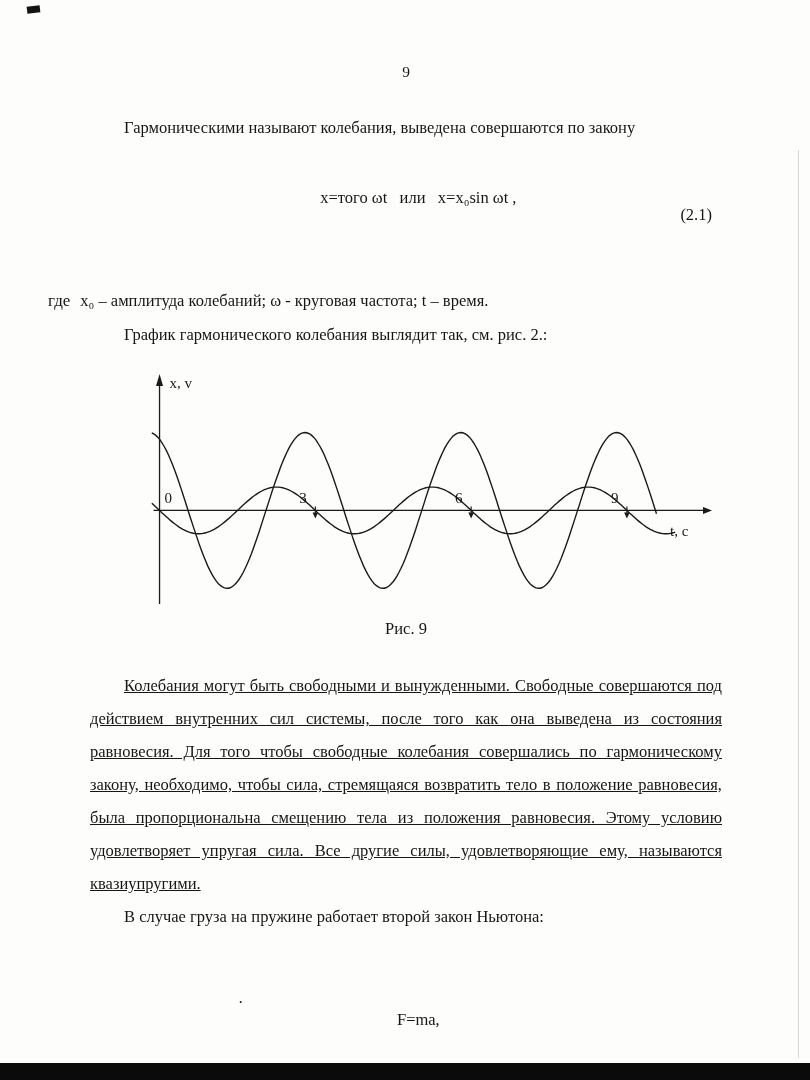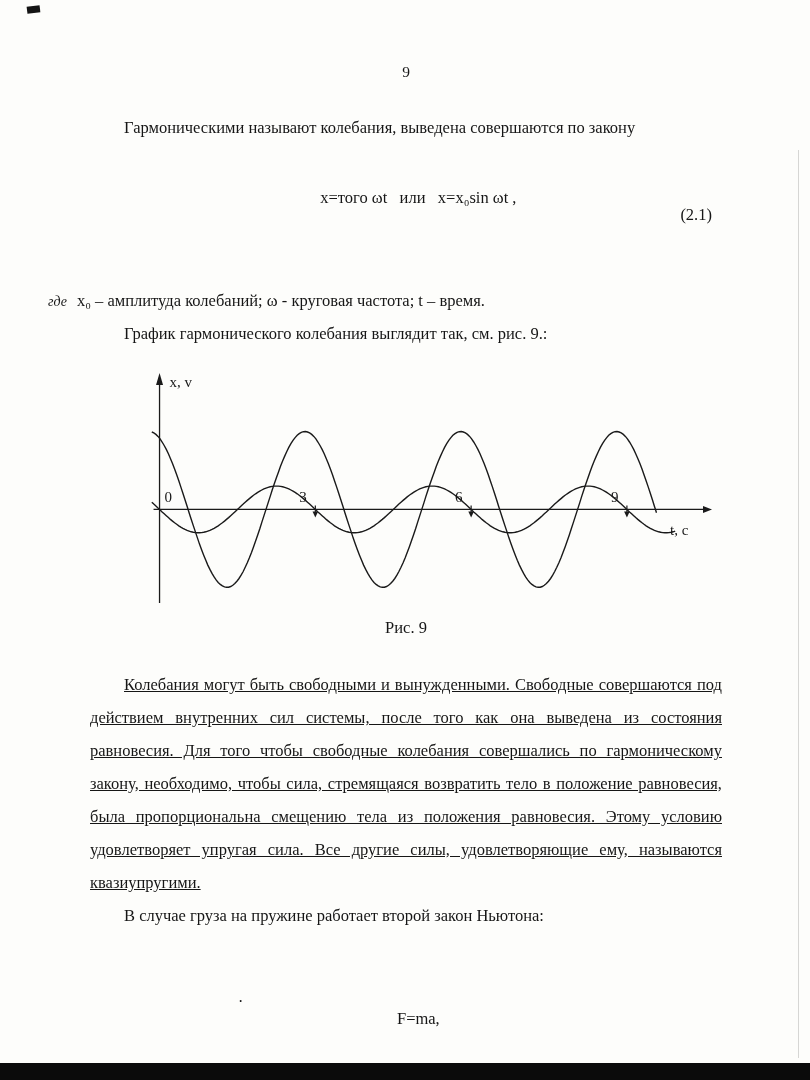--- a/index.html
+++ b/index.html
@@ -8,21 +8,21 @@
     font-family:"Liberation Serif","DejaVu Serif",serif;
     color:#161616;overflow:hidden;
   }
   .page{position:relative;width:810px;height:1080px;background:#fdfdfb;overflow:hidden;}
   .content{position:relative;padding:56px 88px 0 90px;}
   .pageno{text-align:center;font-size:15.5px;margin:0 0 24px 0;}
   p{margin:0;font-size:16.5px;line-height:2.0;}
   .indent{text-indent:34px;}
   .just{text-align:justify;text-decoration:underline;}
   .outdent{margin-left:-42px;}
-  .lead-italic{font-style:italic;font-size:14px;margin-right:10px;margin-top:24px;}
+  .lead-italic{font-size:17px;margin-right:10px;margin-top:24px;}
   .eqrow{position:relative;text-align:center;font-size:16.5px;line-height:2.0;white-space:pre;margin:4px 0;}
   .eqnum{position:absolute;right:10px;top:50%;transform:translateY(-50%);white-space:normal;}
   .figure{margin-top:19px;}
   .figure svg{display:block;margin-left:24px;}
   .figcap{text-align:center;font-size:16.5px;margin-top:4px;}
   .bodypara{margin-top:24px;}
   svg text{font-family:"Liberation Serif","DejaVu Serif",serif;font-size:15px;fill:#1a1a1a;}
   .stray-dot{position:absolute;left:148px;top:50%;transform:translateY(-50%);font-size:16px;}
   
   .scan-bottom-bar{position:absolute;left:0;right:0;bottom:0;height:17px;background:#0b0b0b;}
@@ -43,21 +43,21 @@
 
     <p class="indent">Гармоническими называют колебания, выведена совершаются по закону</p>
 
     <div class="eqrow">
       <span>x=того ωt   или   x=x₀sin ωt ,</span>
       <span class="eqnum">(2.1)</span>
     </div>
 
     <p class="outdent"><span class="lead-italic">где</span><span>x₀ – амплитуда колебаний; ω - круговая частота; t – время.</span></p>
 
-    <p class="indent">График гармонического колебания выглядит так, см. рис. 9.:</p>
+    <p class="indent">График гармонического колебания выглядит так, см. рис. 2.:</p>
 
     <div class="figure">
       <svg width="600" height="238" viewBox="0 0 600 238" xmlns="http://www.w3.org/2000/svg">
           <line x1="45.54385964912281" y1="14" x2="45.54385964912281" y2="234" stroke="#1a1a1a" stroke-width="1.3"></line>
           <polygon points="42.04385964912281,16 49.04385964912281,16 45.54385964912281,4" fill="#1a1a1a"></polygon>
           <line x1="39.54385964912281" y1="140.42105263157896" x2="592" y2="140.42105263157896" stroke="#1a1a1a" stroke-width="1.3"></line>
           <polygon points="589,136.92105263157896 589,143.92105263157896 598,140.42105263157896" fill="#1a1a1a"></polygon>
           <text x="55.54385964912281" y="18">x, v</text>
           <text x="556" y="166.42105263157896">t, c</text>
           <text x="50.54385964912281" y="133.42105263157896">0</text>

